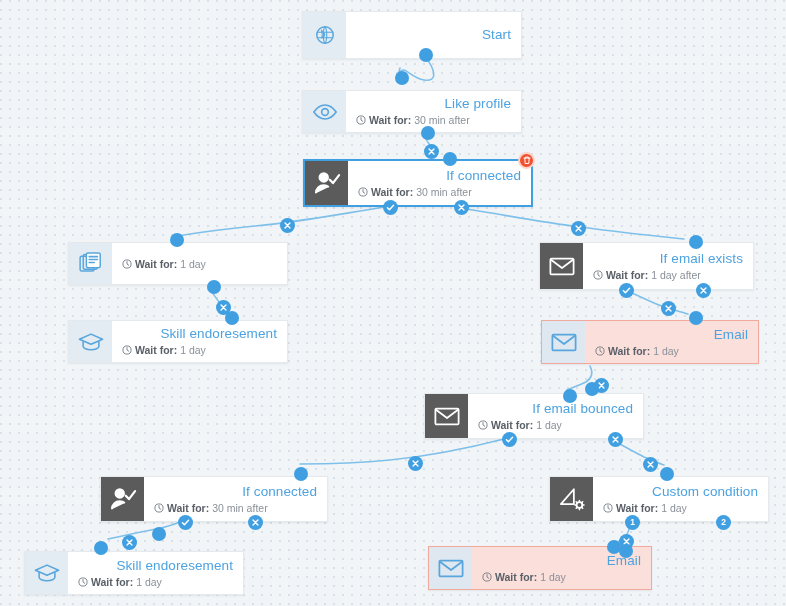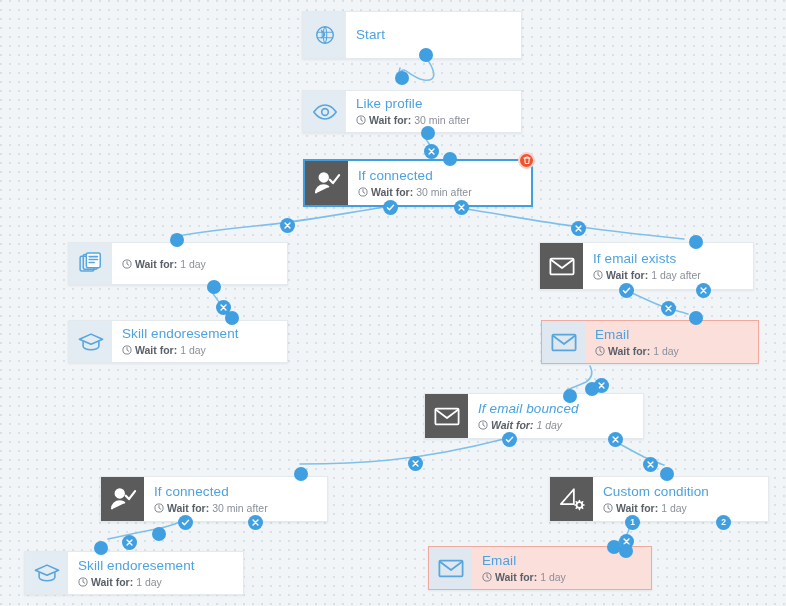--- a/index.html
+++ b/index.html
@@ -29,21 +29,21 @@
   }
   .node .ico{
     width:43px;flex:0 0 43px;
     display:flex;align-items:center;justify-content:center;
     background:#e4ecf3;
     box-sizing:border-box;
   }
   .node.dark .ico{background:#5b5b5b;}
   .node .body{
     flex:1 1 auto;display:flex;flex-direction:column;justify-content:center;
-    padding:0 10px;background:#fff;box-sizing:border-box;
+    padding:0 10px;background:#fff;box-sizing:border-box;text-align:right;
   }
   .title{
     color:#4da2e0;font-size:13.5px;line-height:16px;
     letter-spacing:.1px;white-space:nowrap;
   }
   .sub{
     font-size:10.5px;line-height:14px;color:#8a9099;
     display:flex;align-items:center;gap:3px;white-space:nowrap;margin-top:1px;
   }
   .sub b{color:#5a6068;font-weight:bold;}
@@ -249,21 +249,21 @@
               <svg class="glyph clock" width="10" height="10" viewBox="0 0 12 12" fill="none" stroke="#6f767f" stroke-width="1.05">
       <circle cx="6" cy="6" r="4.9"></circle>
                 <path d="M6 3.1V6l2.1 1.5" stroke-linecap="round"></path>
     </svg>
             </span>
          <b>Wait for:</b>
          <span>1 day</span>
        </div>
      </div>
       </div>
-      <div class="node dark" style="left: 424px; top: 393px; width: 220px; height: 46px; font-style: italic;">
+      <div class="node dark" style="left: 424px; top: 393px; width: 220px; height: 46px;">
         <div class="ico">
           <svg class="glyph" width="26" height="21" viewBox="0 0 28 22" fill="none" stroke="#ffffff" stroke-width="1.9" stroke-linejoin="round">
       <rect x="1.5" y="2.5" width="25" height="17" rx="1.2"></rect>
       <path d="M1.8 3.4L14 12.6 26.2 3.4"></path>
     </svg>
         </div>
      <div class="body">
        <div class="title">If email bounced</div>
        <div class="sub">
          <span>

